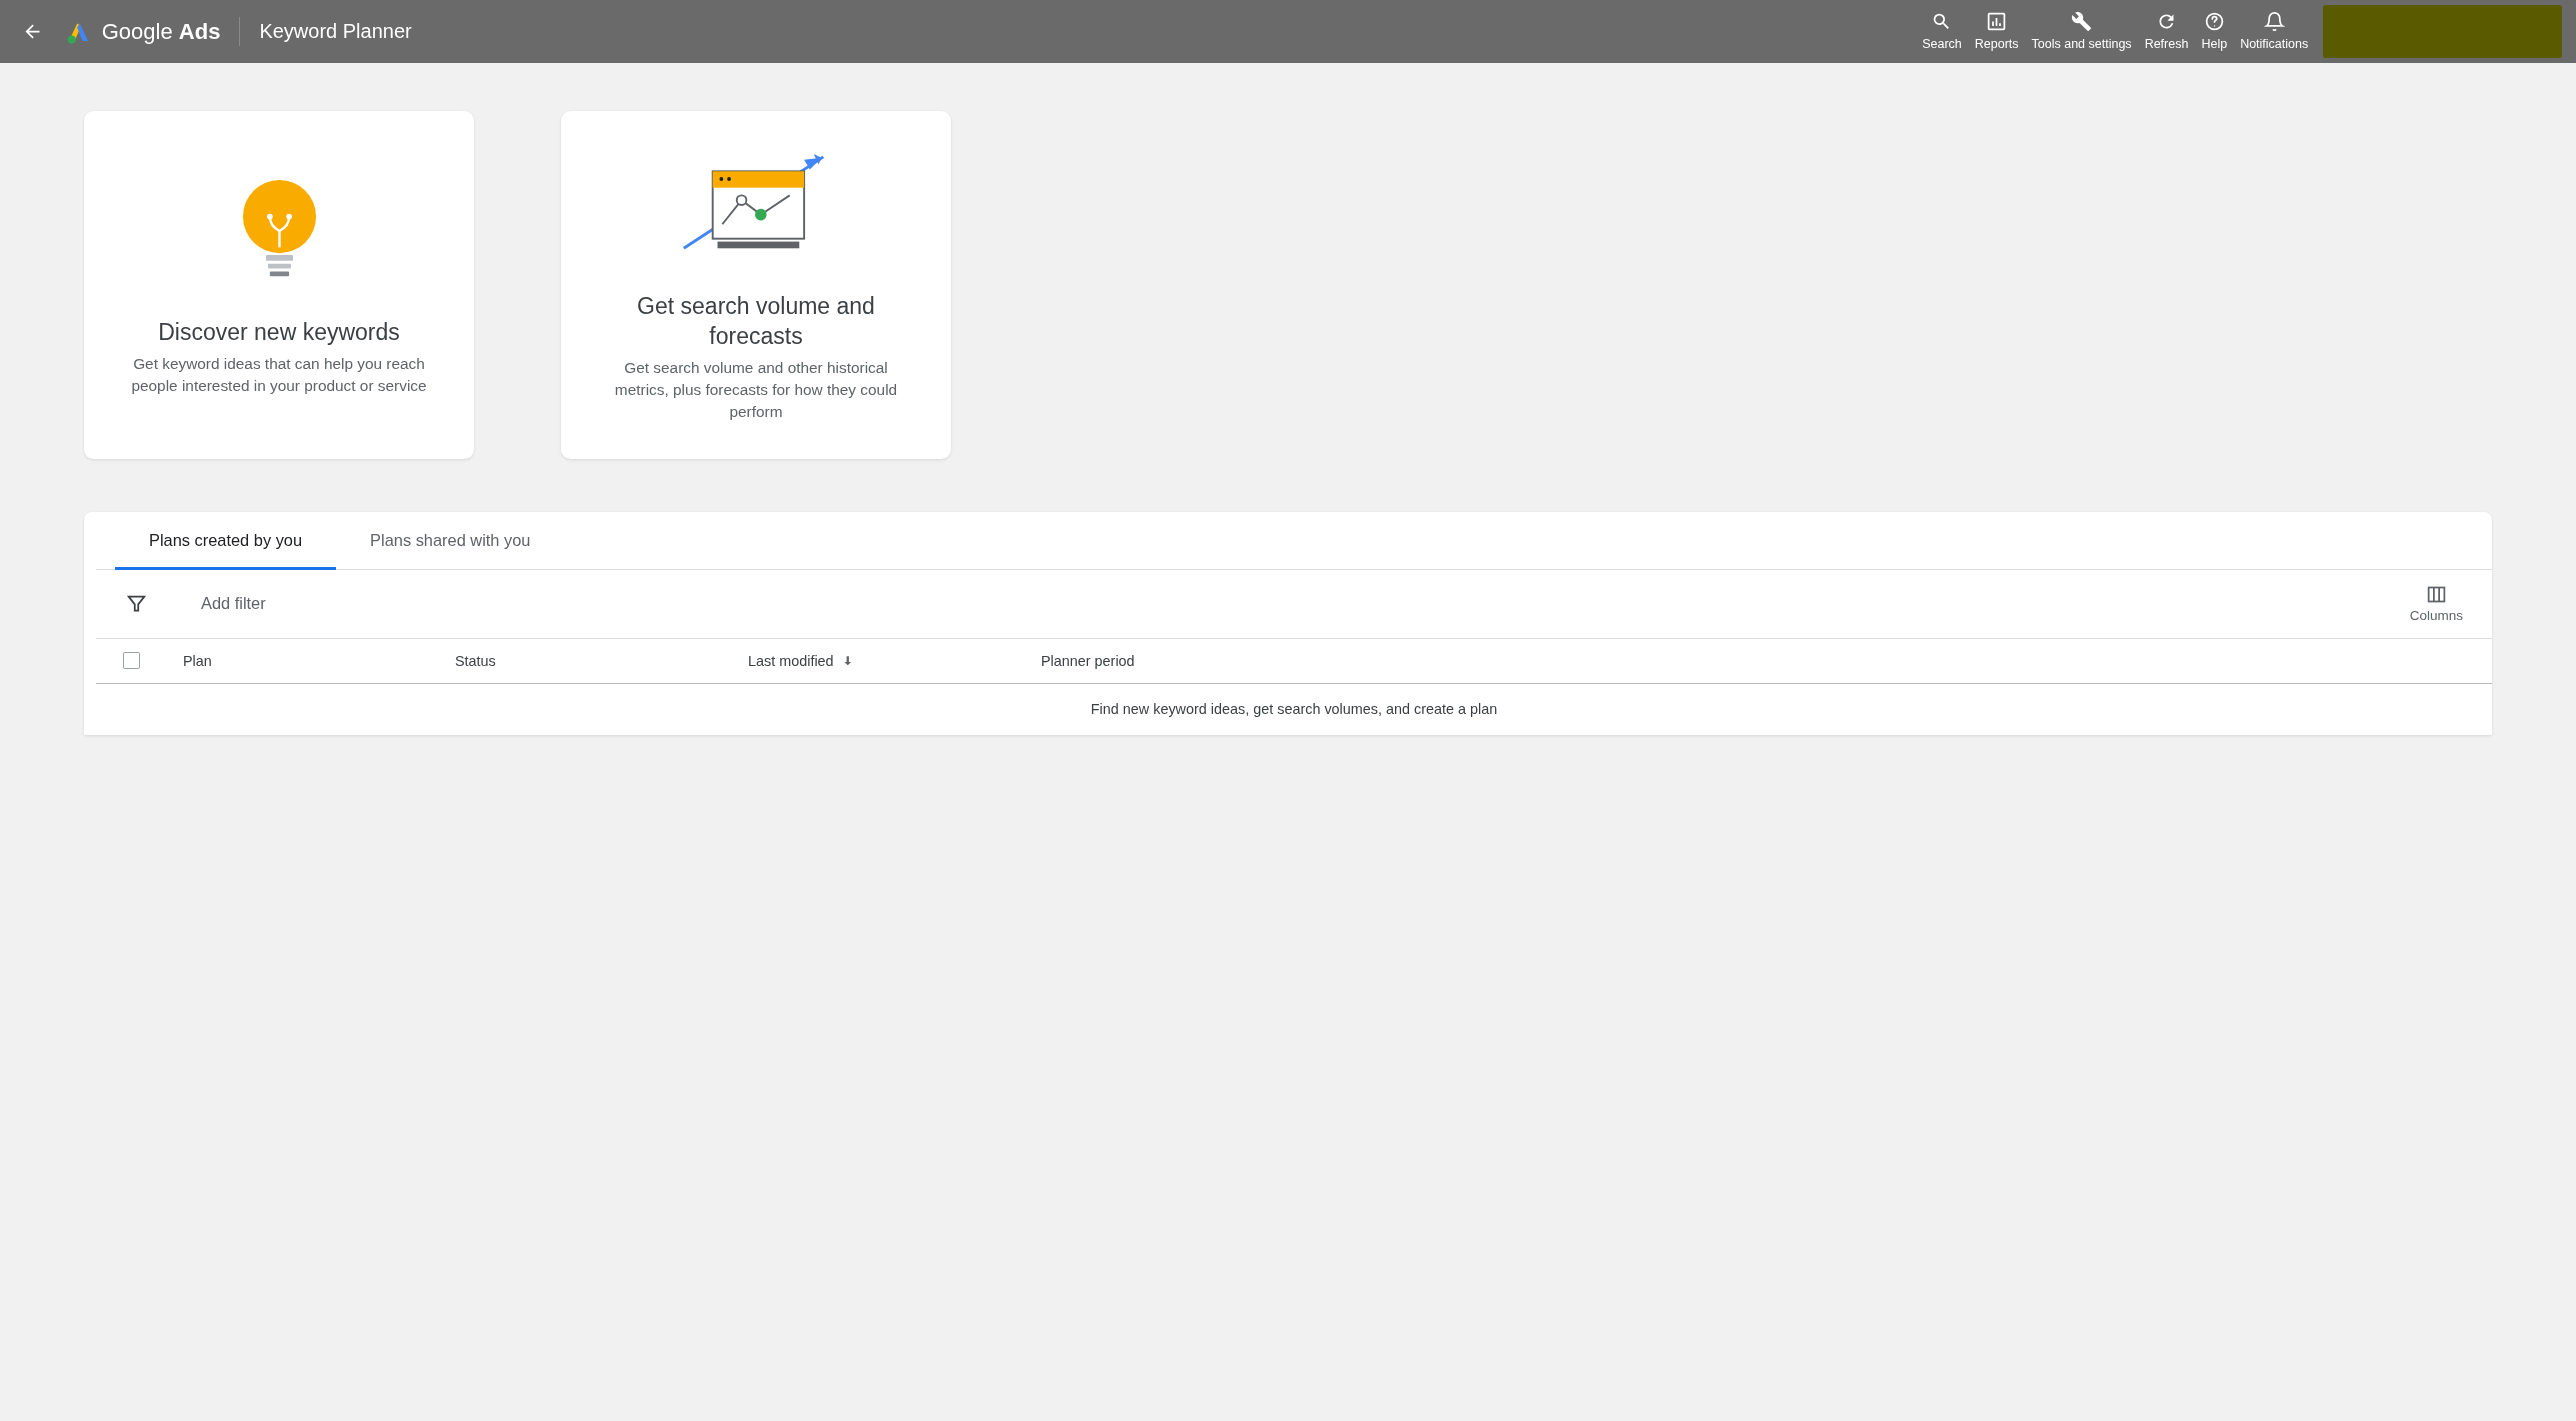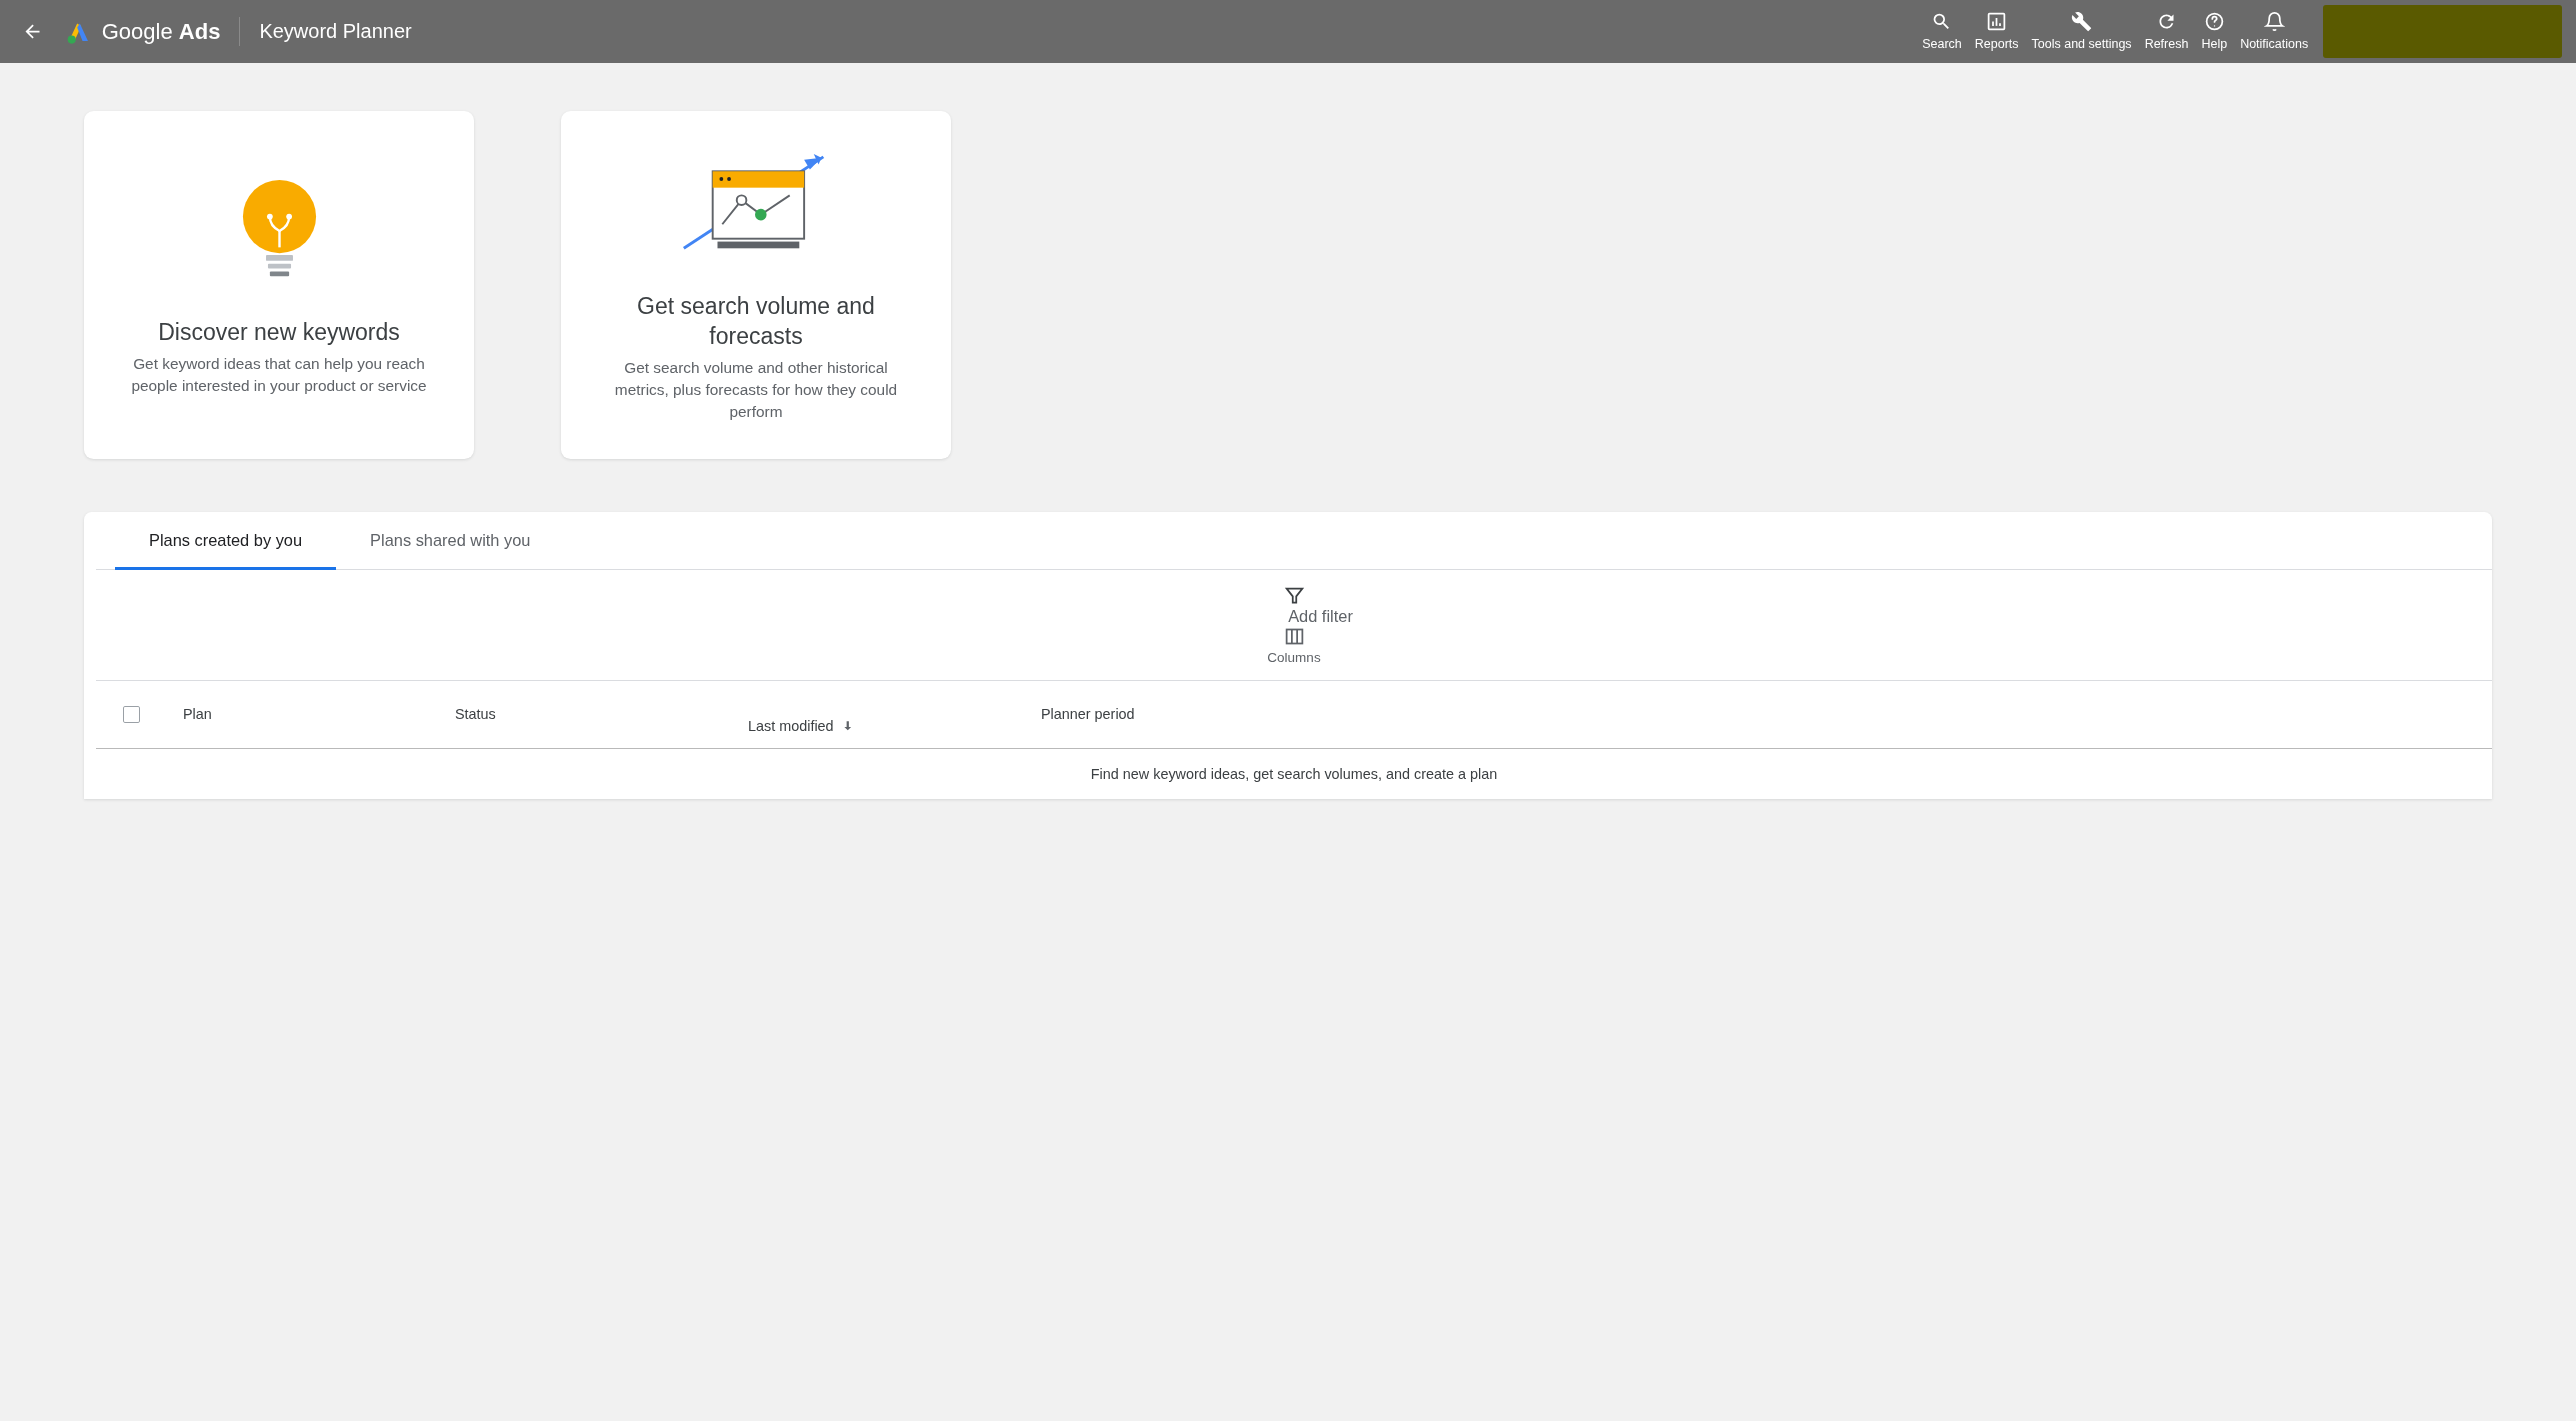--- a/index.html
+++ b/index.html
@@ -162,21 +162,20 @@
       right: 0;
       height: 2.9px;
       background: #1a73e8;
     }
 
     .filter-bar {
       display: flex;
       align-items: center;
       padding: 14.4px 29px;
       border-bottom: 1px solid #dadce0;
-      flex-direction: column;
     }
     .filter-icon-wrap {
       width: 23px;
       height: 23px;
       display: flex;
       align-items: center;
       justify-content: center;
     }
     .add-filter-label {
       margin-left: 53px;
@@ -215,21 +214,20 @@
       width: 272px;
     }
     .th-status {
       width: 293px;
     }
     .th-modified {
       width: 293px;
       display: flex;
       align-items: center;
       gap: 7.7px;
-      margin-top: 24px;
     }
     .th-forecast {
       flex: 1;
     }
     .checkbox {
       width: 17.3px;
       height: 17.3px;
       border: 1.9px solid #9aa0a6;
       border-radius: 1.9px;
       cursor: pointer;

